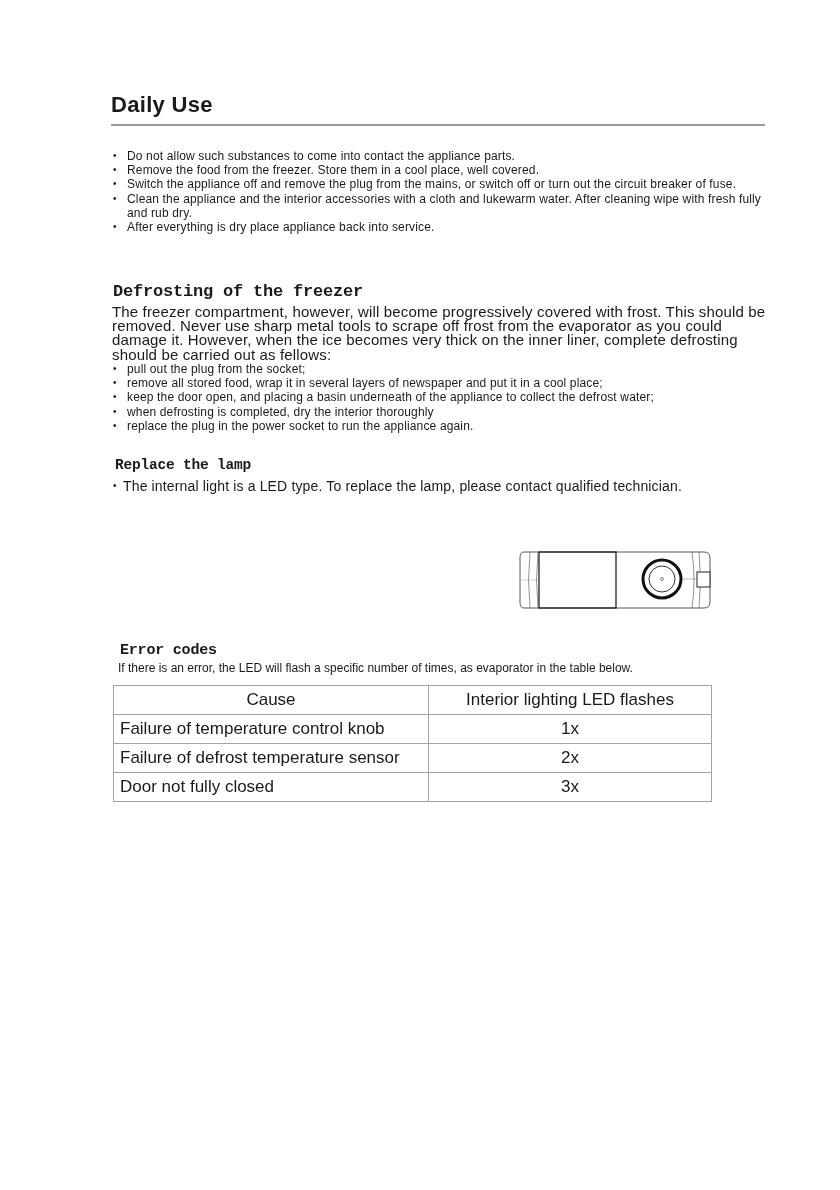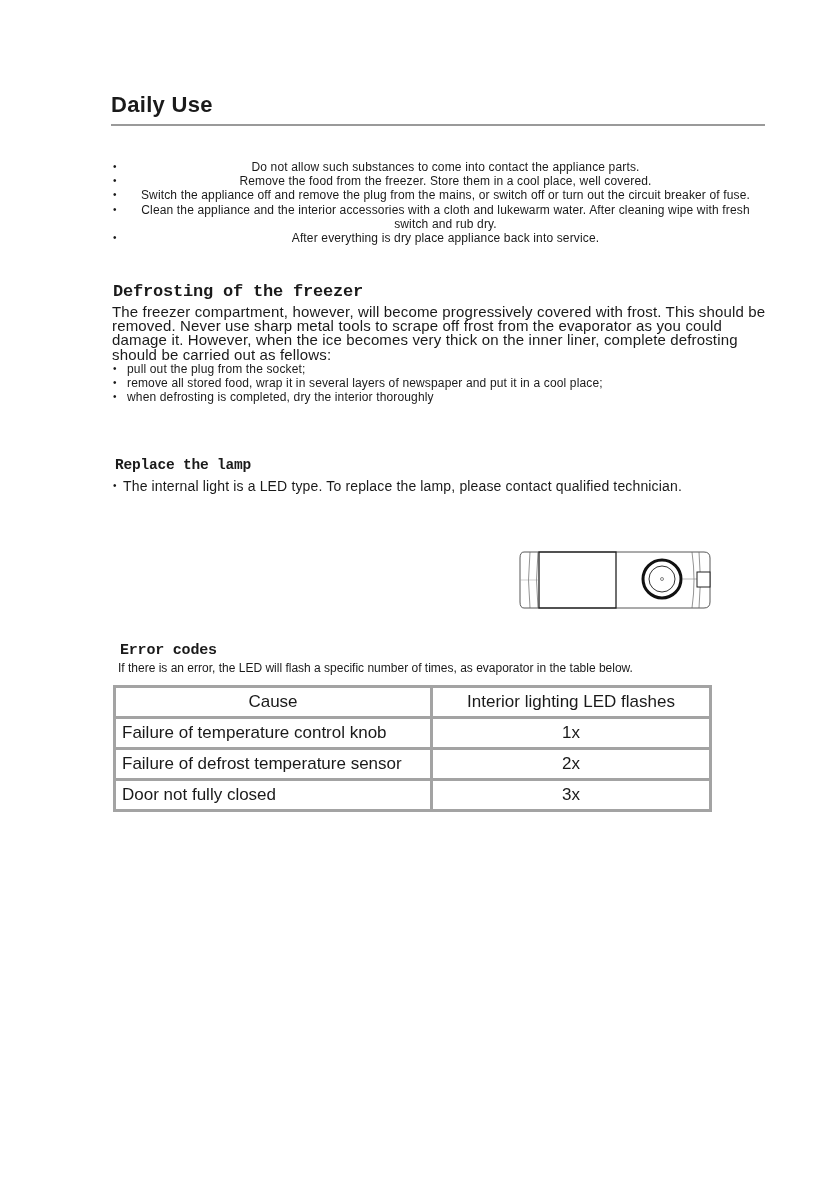--- a/index.html
+++ b/index.html
@@ -47,21 +47,21 @@
       padding-left: 15px;
       margin: 0;
     }
     .bullet-list li::before {
       content: "•";
       position: absolute;
       left: 1px;
       top: 0;
       font-size: 10px;
     }
-    #daily-list { top: 160px; width: 652px; text-align: center; }
+    #daily-list { top: 149px; width: 652px; }
     .section-heading {
       position: absolute;
       left: 111px;
       margin: 2px;
       font-weight: bold;
       letter-spacing: -0.2px;
       font-family: Liberation Mono, monospace;
     }
     #defrost-heading { top: 280px; font-size: 17px; }
     .para {
@@ -96,51 +96,53 @@
     }
     .error-table {
       position: absolute;
       left: 113px;
       top: 685px;
       width: 599px;
       border-collapse: collapse;
       font-size: 17px;
     }
     .error-table th, .error-table td {
-      border: 3px solid #a3a3a3;
+      border: 1px solid #a3a3a3;
       height: 28px;
       padding: 0 6px;
       font-weight: normal;
       line-height: 28px;
     }
     .error-table th { text-align: center; }
     .error-table td.cause { text-align: left; width: 302px; }
     .error-table td.flashes { text-align: center; }
   </style>
 </head>
 <body>
 
 <h1 class="page-title">Daily Use</h1>
 <div class="title-rule"></div>
 
 <ul class="bullet-list" id="daily-list">
   <li>Do not allow such substances to come into contact the appliance parts.</li>
   <li>Remove the food from the freezer. Store them in a cool place, well covered.</li>
   <li>Switch the appliance off and remove the  plug from the mains, or switch off or turn out the circuit breaker of fuse.</li>
-  <li>Clean the appliance and the interior accessories with a cloth and lukewarm water. After cleaning wipe with fresh switch and rub dry.</li>
+  <li>Clean the appliance and the interior accessories with a cloth and lukewarm water. After cleaning wipe with fresh fully and rub dry.</li>
   <li>After everything is dry place appliance back into service.</li>
 </ul>
 
 <h2 class="section-heading" id="defrost-heading">Defrosting of the freezer</h2>
 <p class="para" id="defrost-intro">The freezer compartment, however, will become progressively covered with frost. This should be removed. Never use sharp metal tools to scrape off frost from the evaporator as you could damage it. However, when the ice becomes very thick on the inner liner, complete defrosting should be carried out as fellows:</p>
 
 <ul class="bullet-list" id="defrost-list">
   <li>pull out the plug from the socket;</li>
   <li>remove all stored food, wrap it in several layers of newspaper and put it in a cool place;</li>
+  <li>keep the door open, and placing a basin underneath of the appliance to collect the defrost water;</li>
   <li>when defrosting is completed, dry the interior thoroughly</li>
+  <li>replace the plug in the power socket to run the appliance again.</li>
 </ul>
 
 <h3 class="section-heading" id="lamp-heading">Replace the lamp</h3>
 <ul class="bullet-list" id="lamp-list">
   <li>The internal light is a LED type. To replace the lamp, please contact qualified technician.</li>
 </ul>
 
 <div class="lamp-figure">
   <svg width="196" height="64" viewBox="0 0 196 64" xmlns="http://www.w3.org/2000/svg">
 

